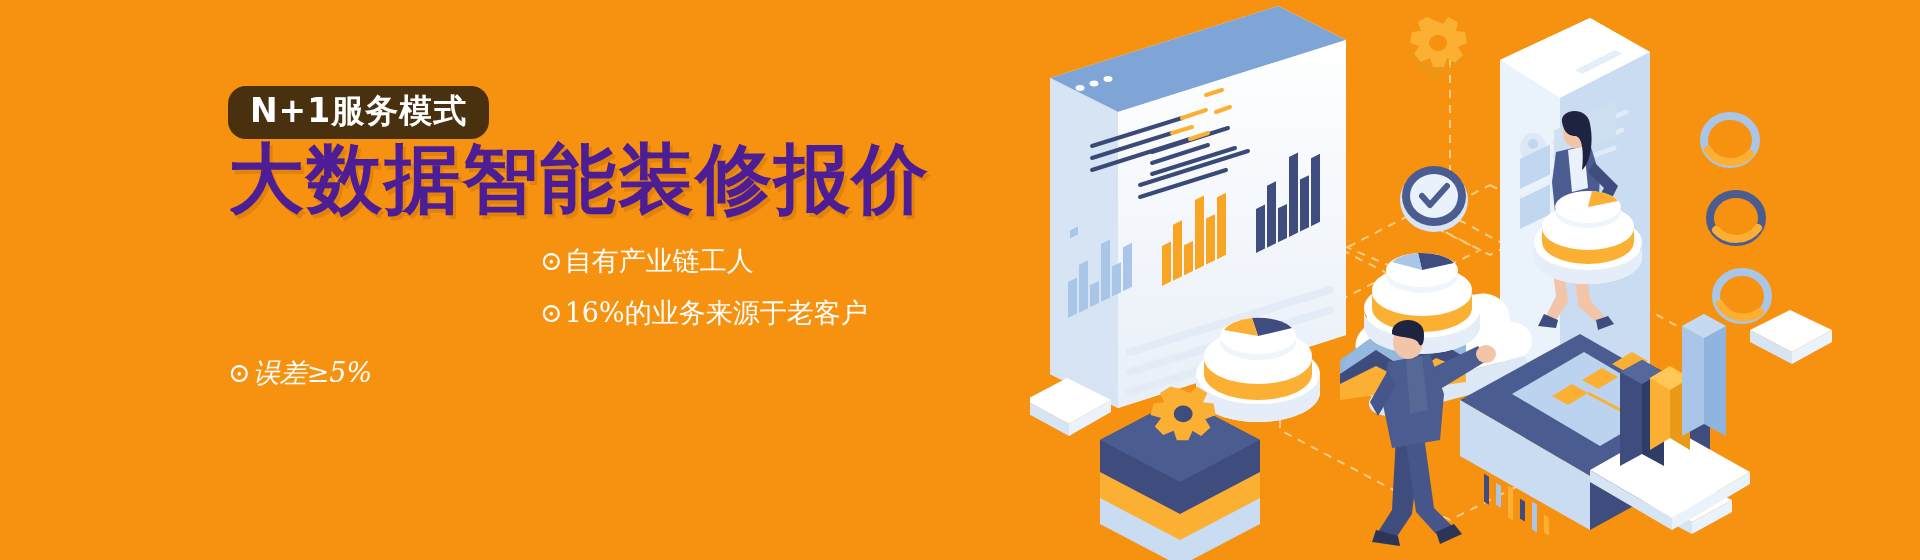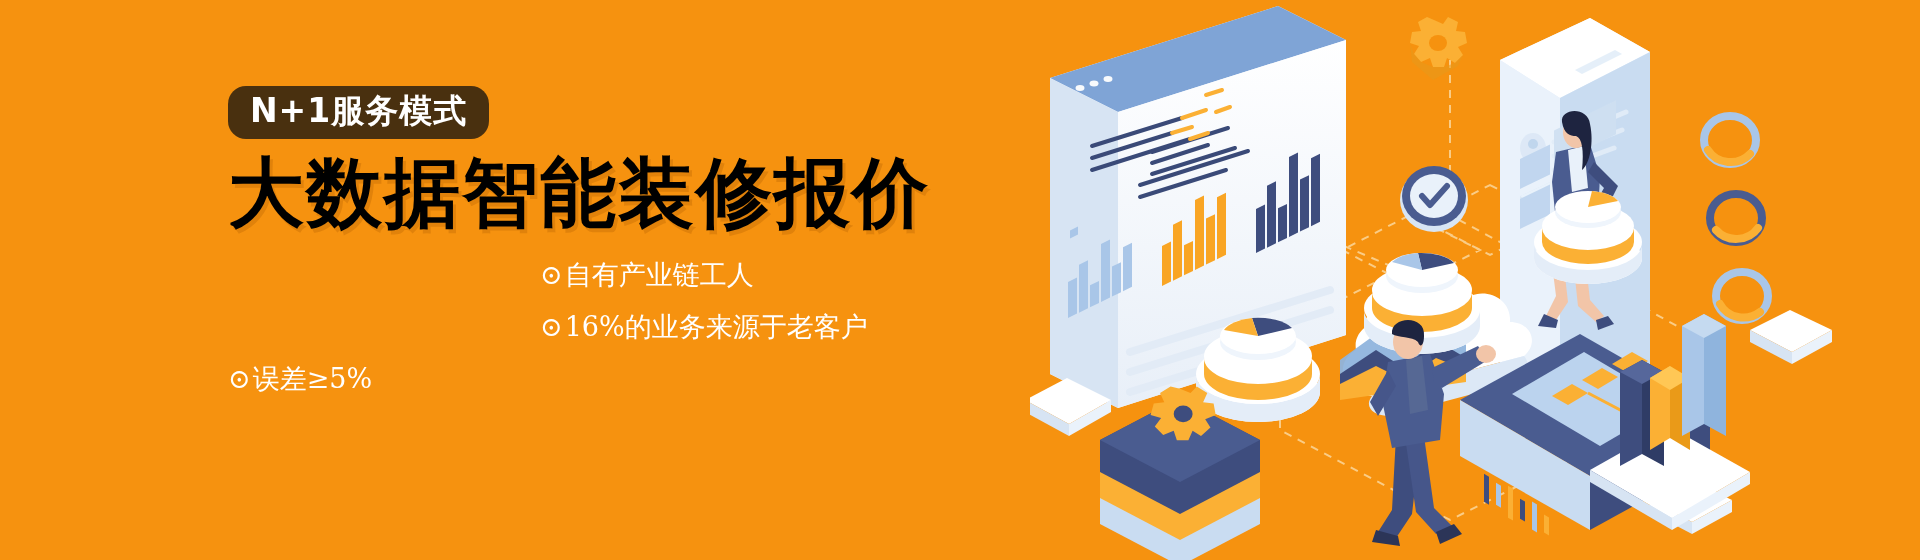--- a/index.html
+++ b/index.html
@@ -20,22 +20,21 @@
     border-radius:18px;
     padding:6px 22px 9px 22px;
     font-size:33px;
     font-weight:bold;
     letter-spacing:1px;
     line-height:1.15;
     font-family:"DejaVu Sans","Liberation Sans",sans-serif;
   }
 
   .headline{
-    margin-top:14px;
-    color:#000000;
+    color:#4c1d95;
     font-size:76px;
     font-weight:bold;
     letter-spacing:2px;
     line-height:1.05;
     white-space:nowrap;
     text-shadow:3px 4px 0 rgba(180,95,0,.32);
     font-family:"DejaVu Sans","Liberation Sans",sans-serif;
   }
 
   .bullets{margin-top:26px;position:relative;height:135px;}
@@ -44,21 +43,21 @@
     color:#ffffff;
     font-size:27px;
     line-height:1.2;
     white-space:nowrap;
     font-family:"DejaVu Serif","Liberation Serif",serif;
   }
   .b-c1{left:0px;}
   .b-c2{left:312px;text-align:center;}
   .b-r1{top:0px;}
   .b-r2{top:52px;}
-  .b-r3{top:104px;}
+  .b-r3{top:112px;font-style:italic;}
   .bullet .dot{margin-right:2px;}
 
   
   .art{position:absolute;left:1030px;top:0;width:890px;height:560px;}
   .art svg{display:block;}
 </style>
 </head>
 <body style="background: rgb(246, 146, 15);">
 
 <div class="banner" style="background: rgb(246, 146, 15);">

